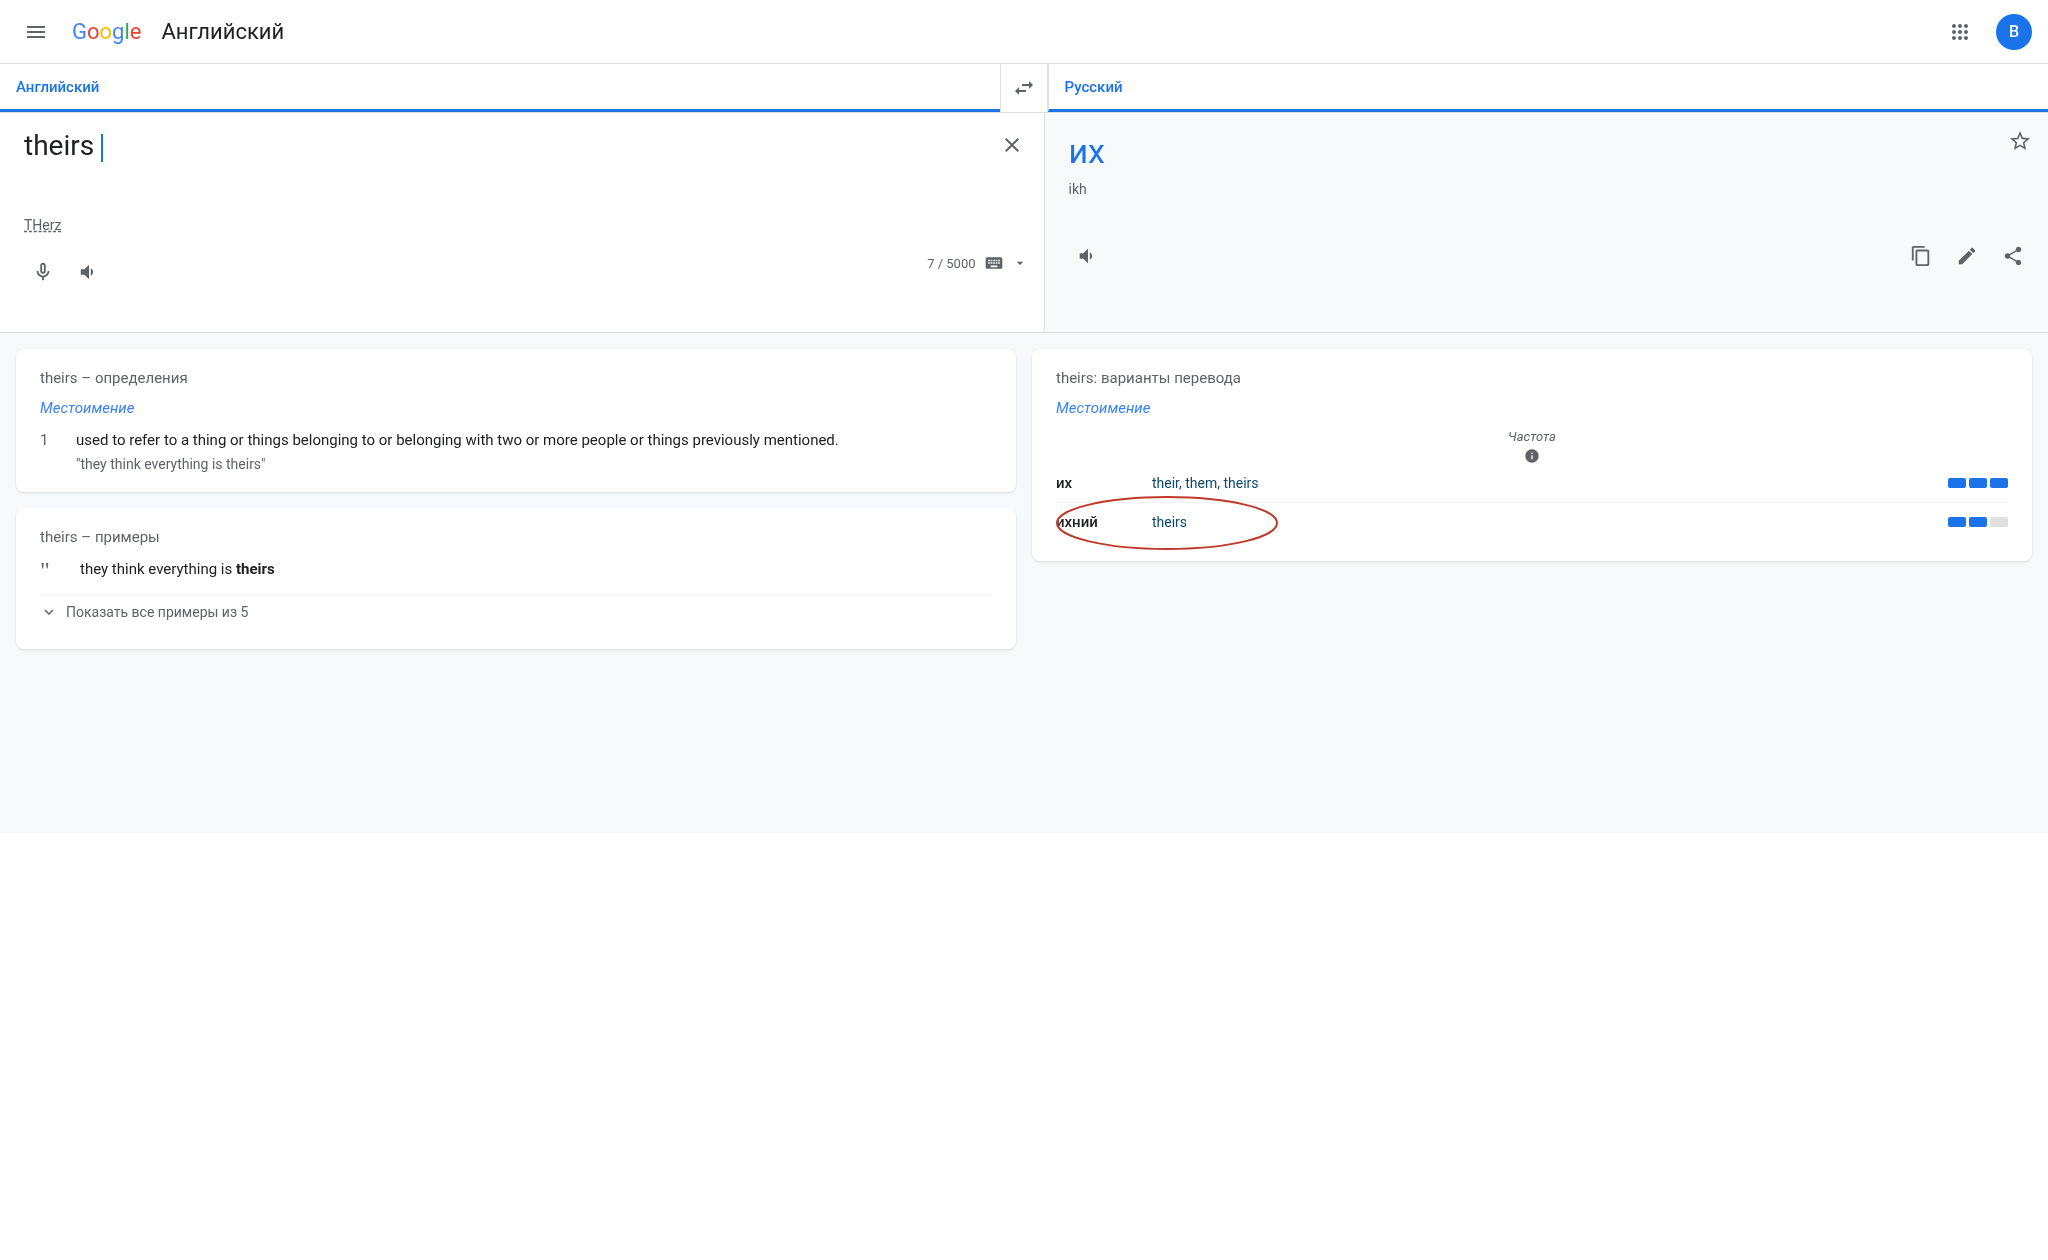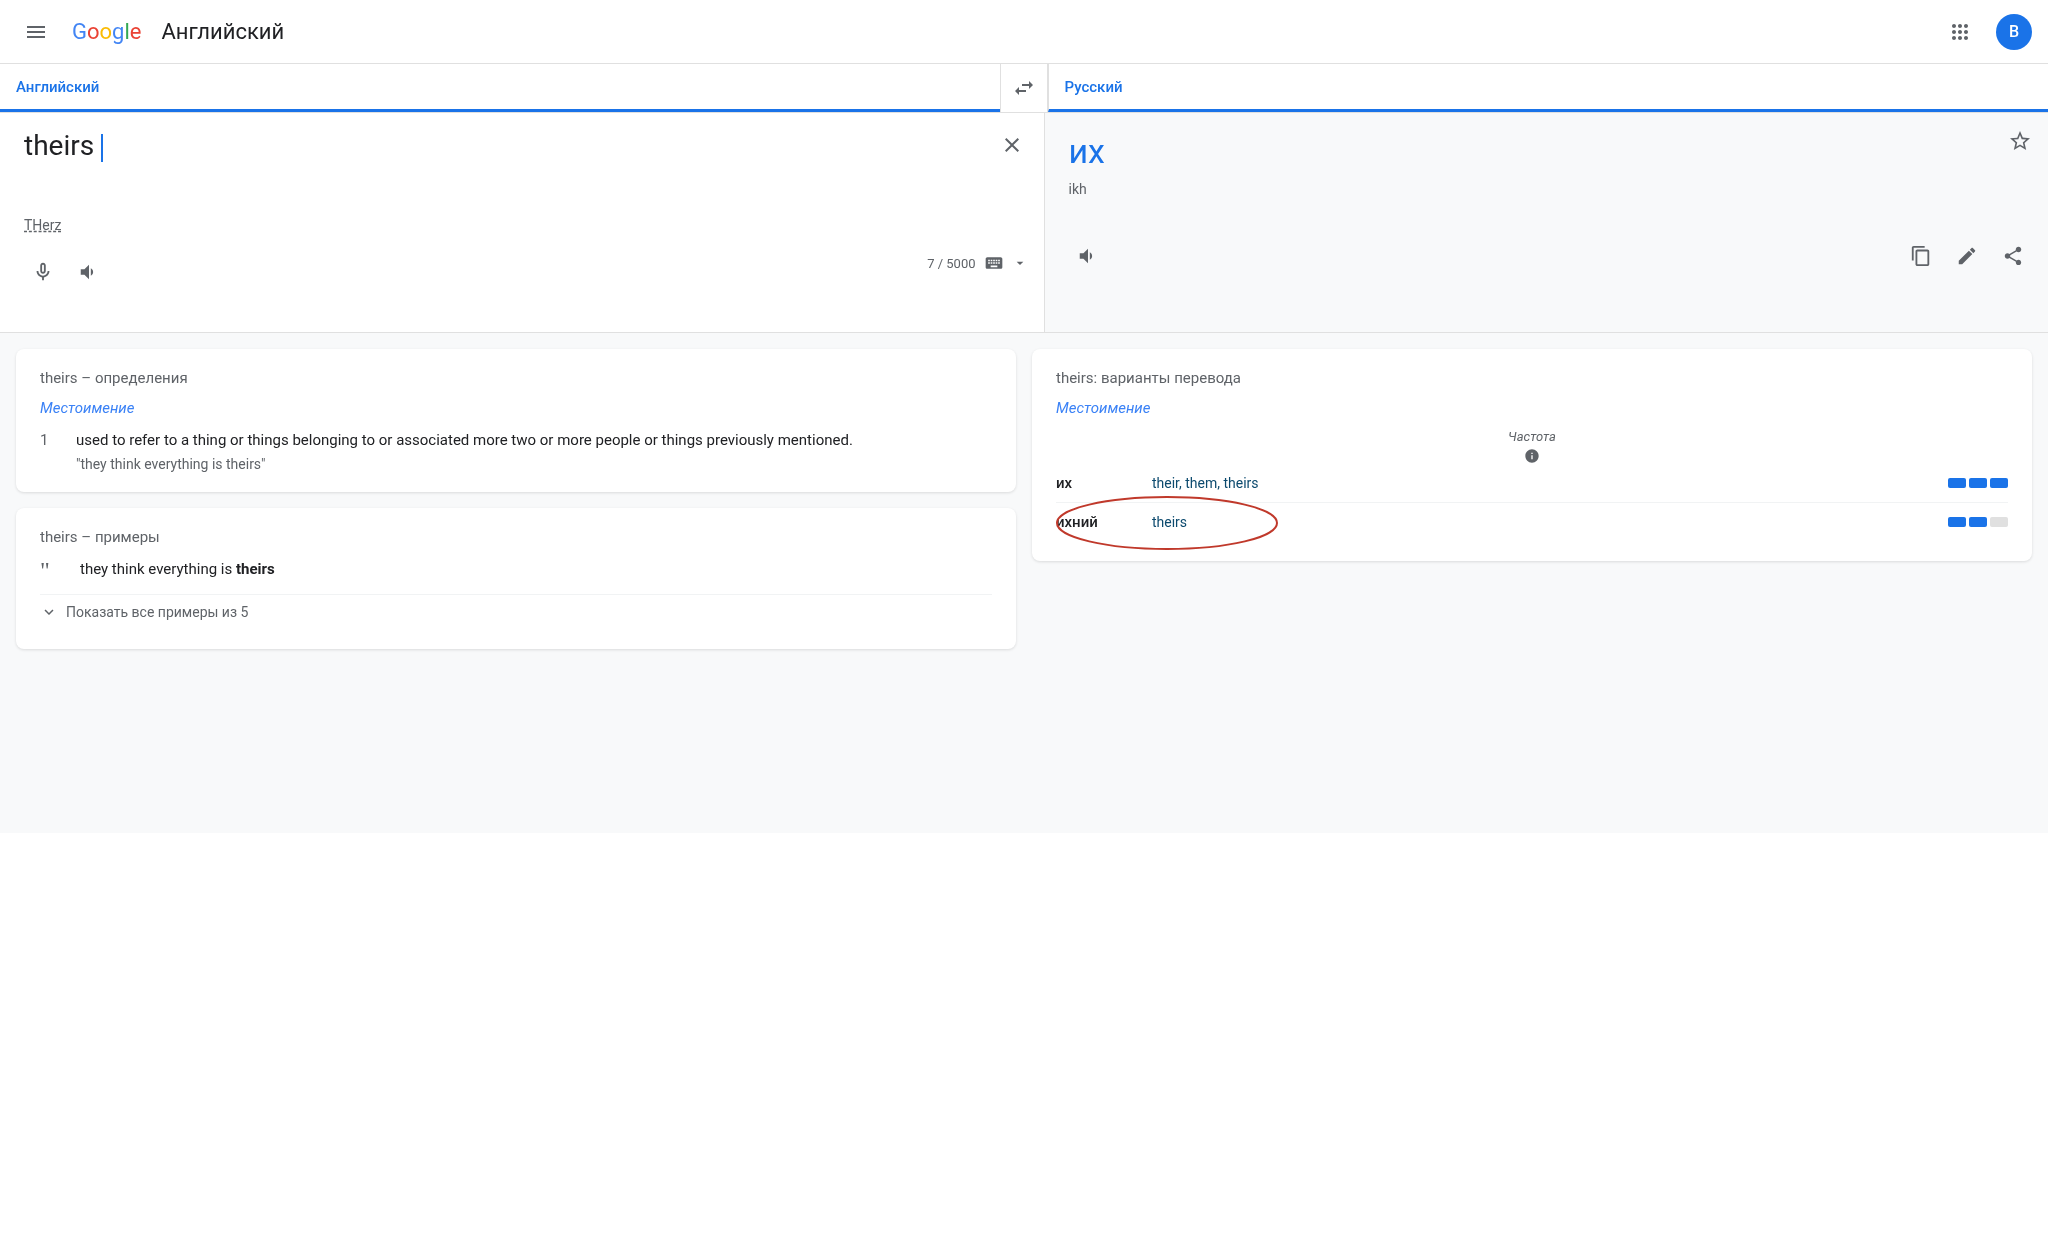--- a/index.html
+++ b/index.html
@@ -481,21 +481,21 @@
 <div class="content-area">
 
   <div class="left-column">
 
     <div class="card">
       <div class="card-title">theirs – определения</div>
       <div class="pos-label">Местоимение</div>
       <div class="definition-item">
         <span class="def-number">1</span>
         <div class="def-content">
-          <div class="def-text">used to refer to a thing or things belonging to or associated more two or more people or things previously mentioned.</div>
+          <div class="def-text">used to refer to a thing or things belonging to or belonging with two or more people or things previously mentioned.</div>
           <div class="def-example">"they think everything is theirs"</div>
         </div>
       </div>
     </div>
 
     <div class="card">
       <div class="card-title">theirs – примеры</div>
       <div class="example-item">
         <span class="quote-icon">"</span>
         <div class="example-text">

